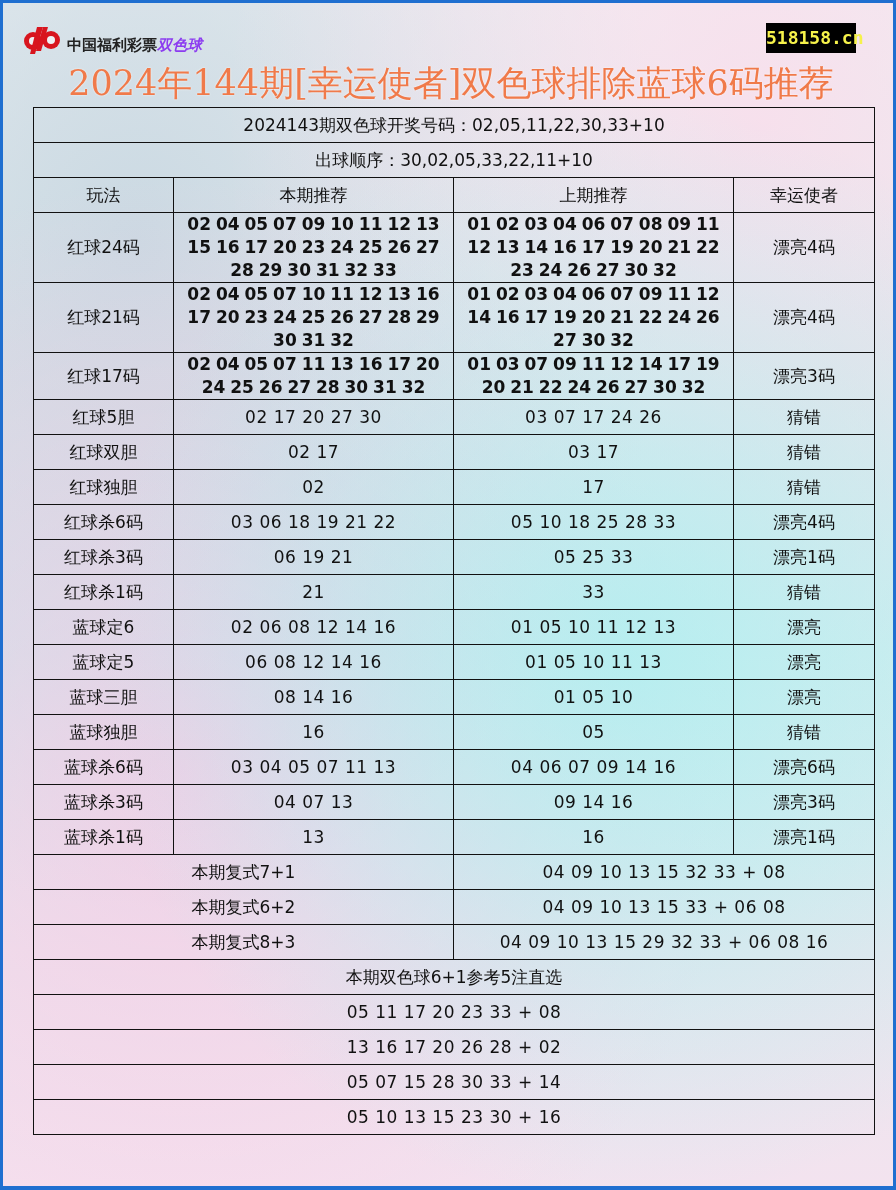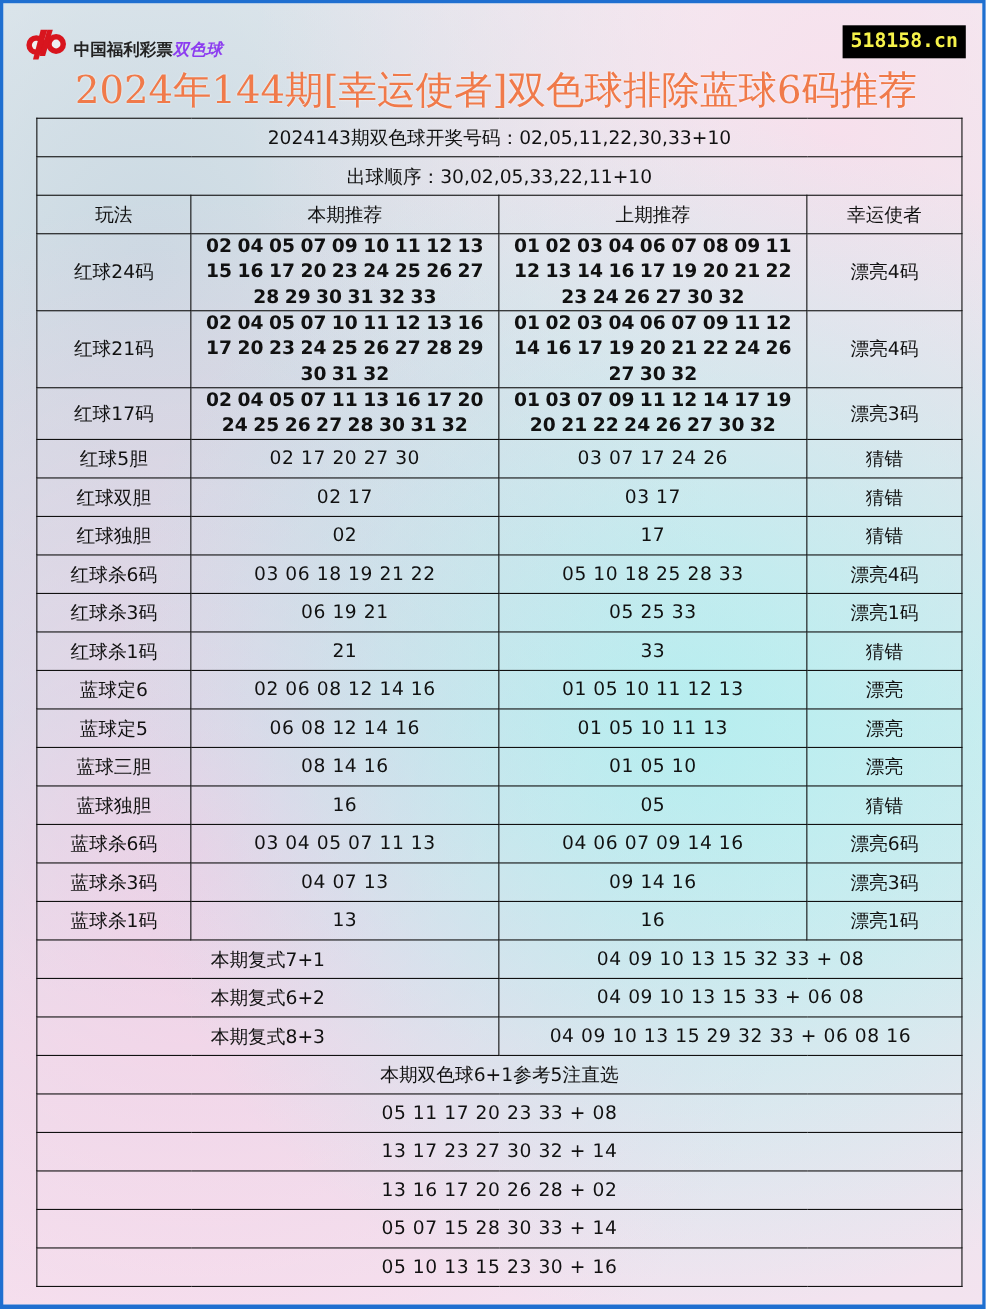--- a/index.html
+++ b/index.html
@@ -17,21 +17,21 @@
         radial-gradient(ellipse at 20% 65%, rgba(255,190,225,0.55), rgba(0,0,0,0) 55%),
         radial-gradient(ellipse at 85% 10%, rgba(250,220,235,0.8), rgba(0,0,0,0) 50%),
         radial-gradient(ellipse at 15% 20%, rgba(200,215,225,0.9), rgba(0,0,0,0) 50%),
         linear-gradient(180deg, #eef2f4 0%, #dfe9ec 30%, #cfeff0 55%, #e9e6ee 80%, #f3e3ef 100%);
     }
     .logo { position:absolute; left:18px; top:22px; display:flex; align-items:flex-end; }
     .logo-mark { width:42px; height:30px; }
     .logo-text { font-family:"DejaVu Sans", sans-serif; font-weight:bold; font-size:15px; color:#222; margin-left:4px; letter-spacing:0px; }
     .logo-text .ssq { color:#8c3cf0; font-style:italic; }
     .site-badge {
-      position:absolute; left:763px; top:20px; width:112px; height:30px;
+      position:absolute; left:763px; top:20px; width:90px; height:30px;
       background:#000; color:#f6f24a; font-family:"DejaVu Sans Mono", monospace;
       font-weight:bold; font-size:18px; line-height:30px; text-align:center;
     }
     .title {
       position:absolute; left:0; top:58px; width:896px; text-align:center;
       color:#f07a4a; font-size:35px; line-height:44px; letter-spacing:0px;
       font-family:"DejaVu Serif", serif;
       text-shadow: 0 0 2px rgba(255,255,255,0.9);
     }
     table.main {
@@ -206,23 +206,20 @@
         <td colspan="2" class="nums">04 09 10 13 15 29 32 33 + 06 08 16</td>
       </tr>
 
       <tr>
         <td colspan="4">本期双色球6+1参考5注直选</td>
       </tr>
       <tr>
         <td colspan="4" class="nums">05 11 17 20 23 33 + 08</td>
       </tr>
       <tr>
-        <td colspan="4" class="nums">13 17 23 27 30 32 + 14</td>
-      </tr>
-      <tr>
         <td colspan="4" class="nums">13 16 17 20 26 28 + 02</td>
       </tr>
       <tr>
         <td colspan="4" class="nums">05 07 15 28 30 33 + 14</td>
       </tr>
       <tr>
         <td colspan="4" class="nums">05 10 13 15 23 30 + 16</td>
       </tr>
     </tbody>
   </table>

